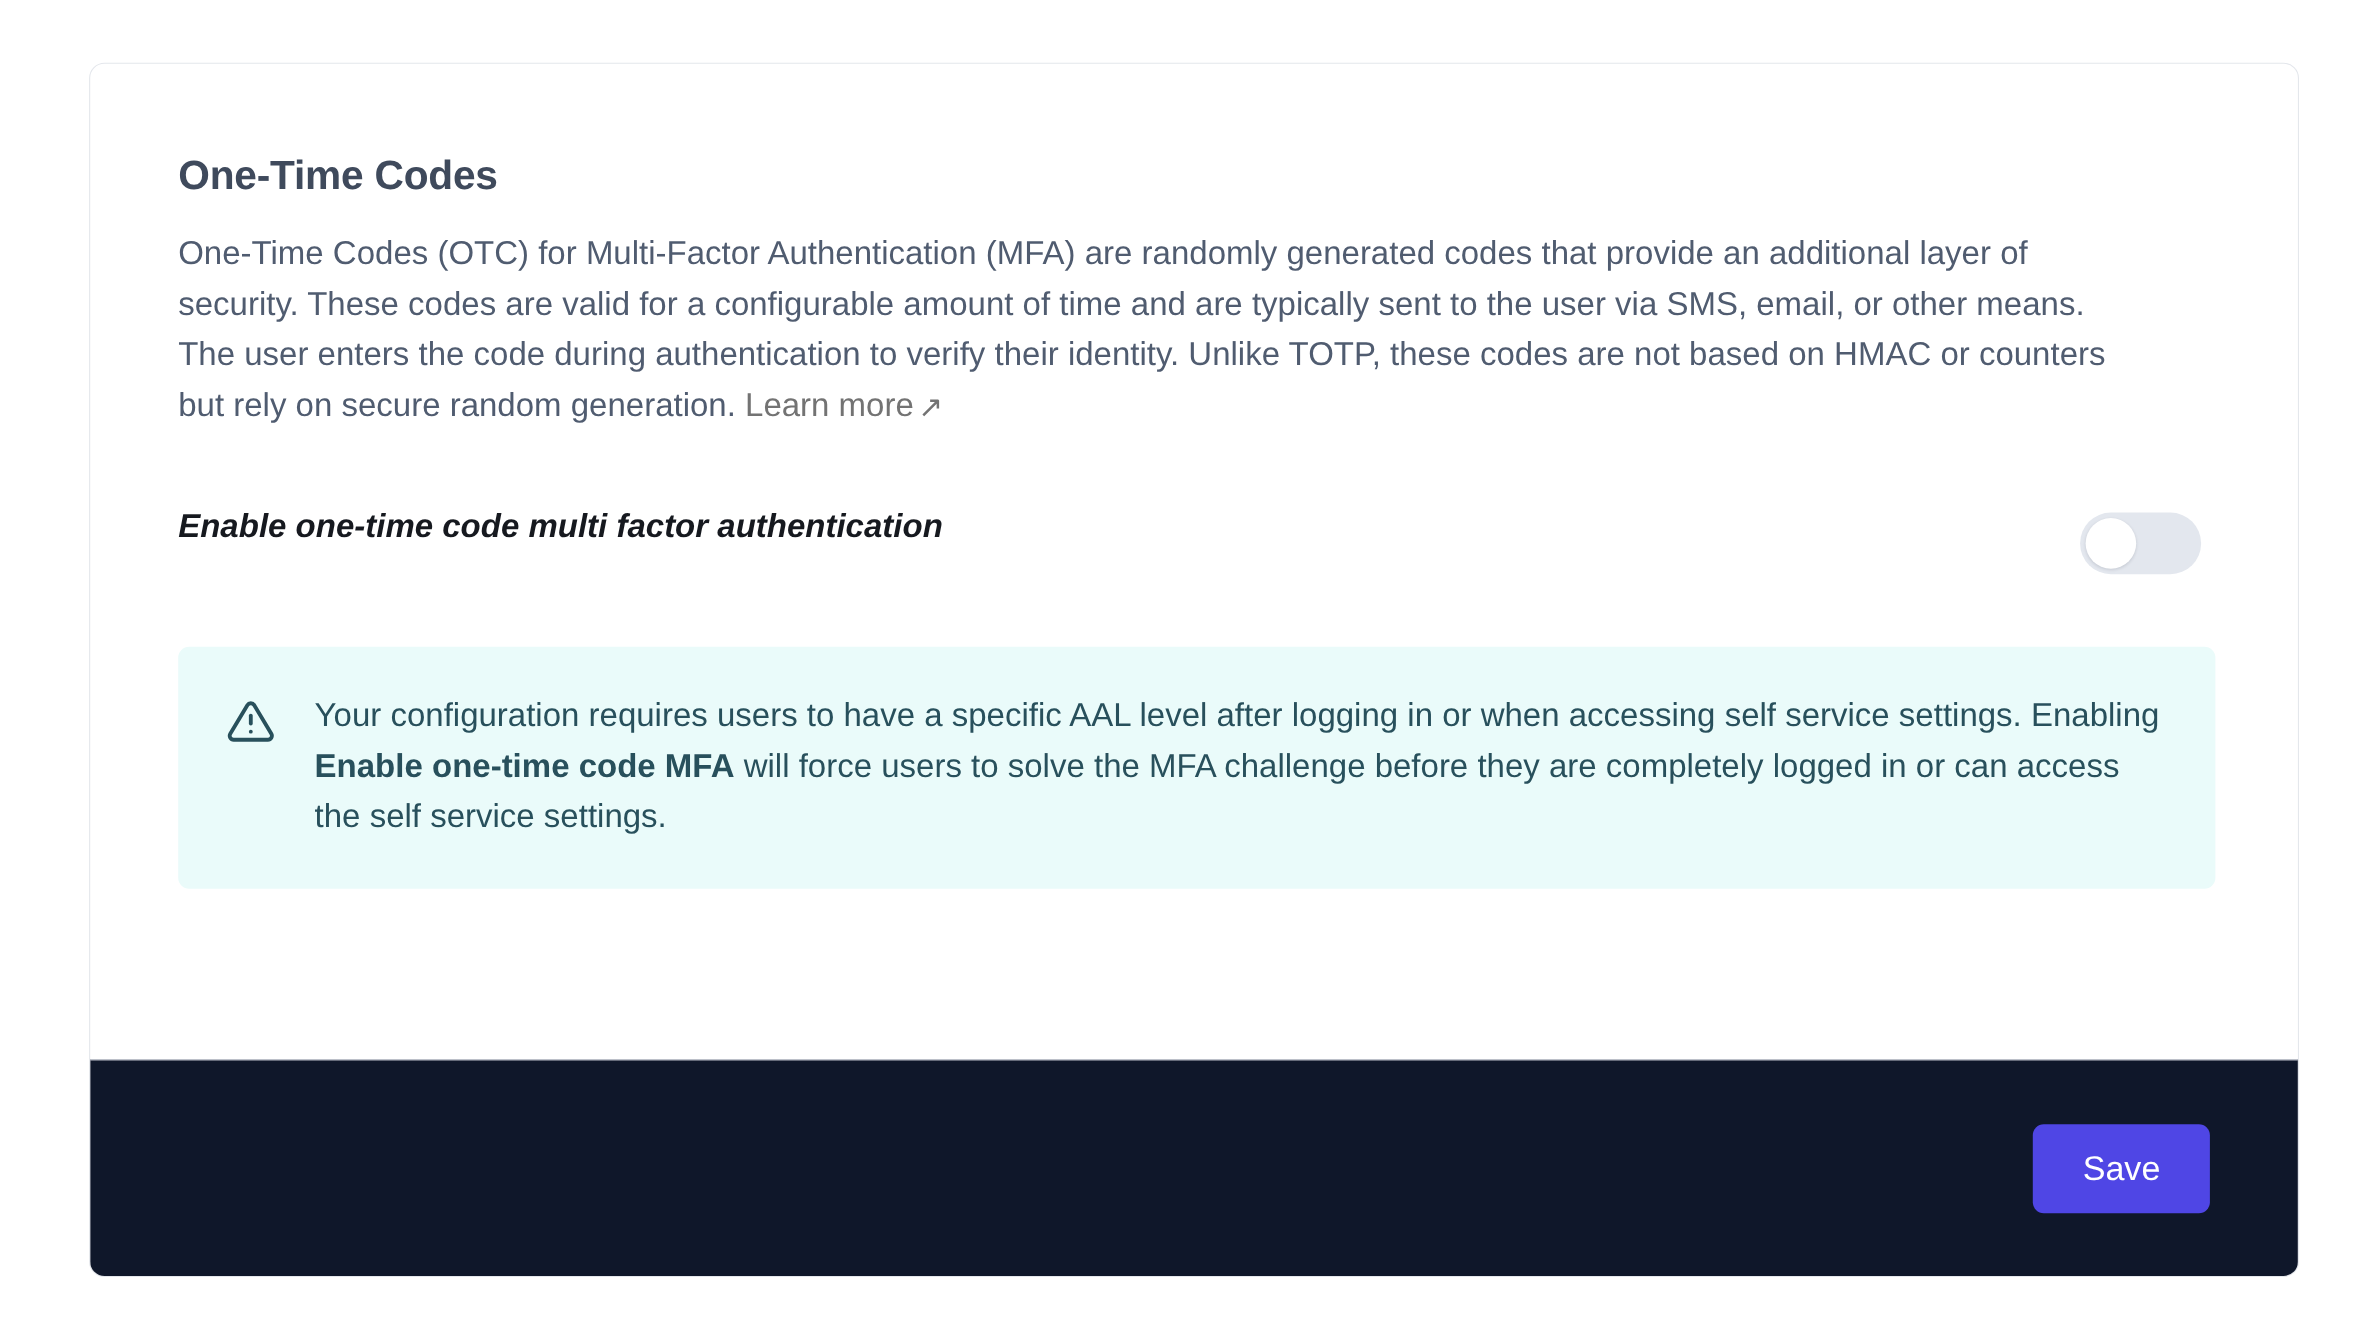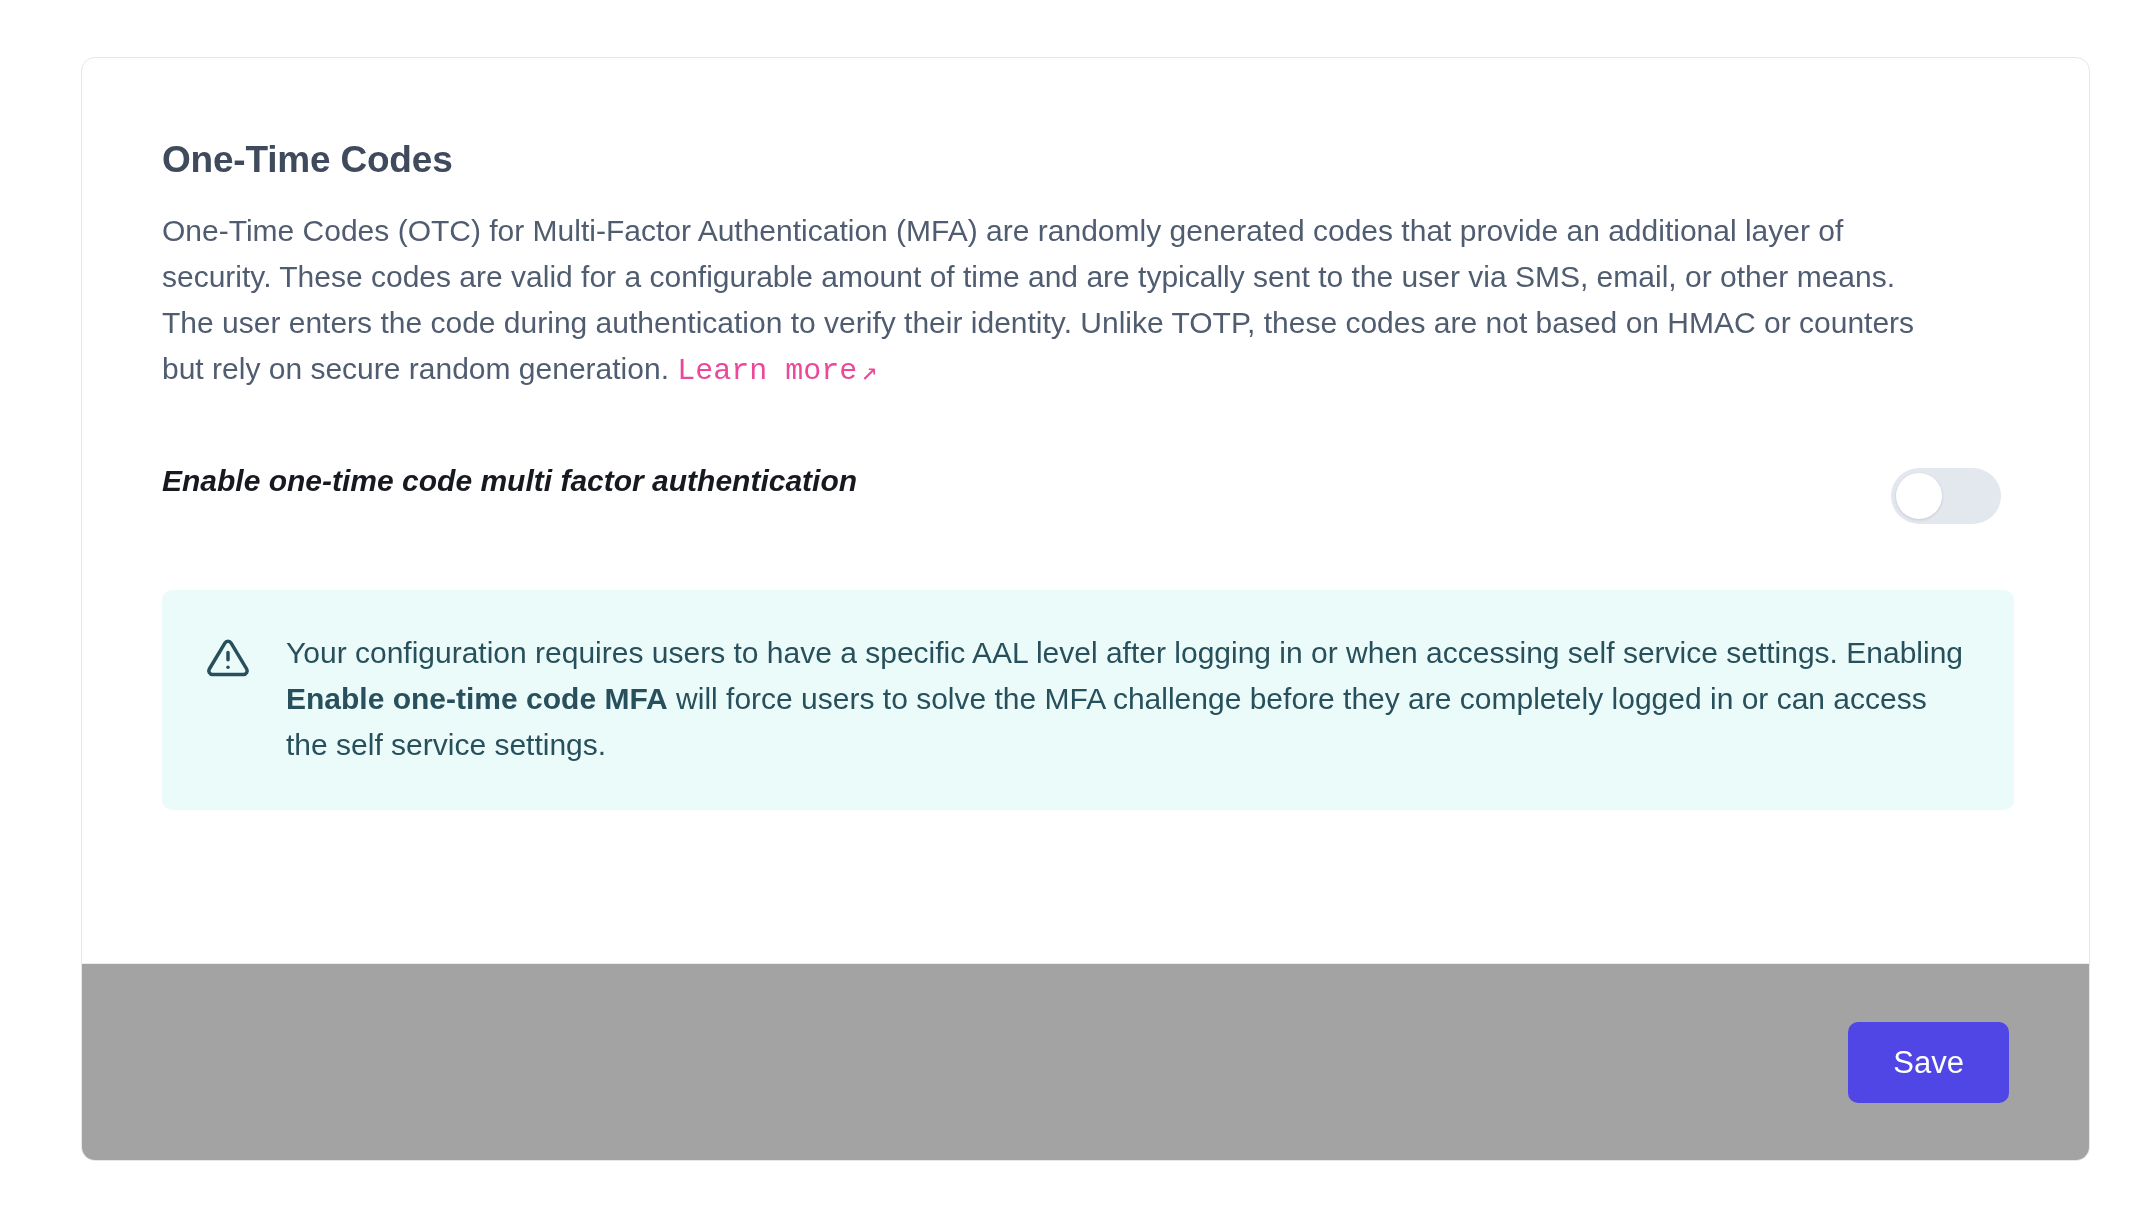--- a/index.html
+++ b/index.html
@@ -55,24 +55,23 @@
   .section-desc {
     margin: 26px 0 0 0;
     width: 1790px;
     font-size: 30px;
     line-height: 46px;
     color: #505c70;
     font-weight: normal;
   }
 
   .learn-more {
-    color: #ec4899;
+    color: #737373;
     text-decoration: none;
     white-space: nowrap;
-    font-family: Liberation Mono, monospace;
   }
   .learn-more .arrow-ne {
     display: inline-block;
     font-size: 27px;
     line-height: 1;
     transform: translateY(1px);
     margin-left: 4px;
   }
 
   
@@ -150,21 +149,21 @@
     font-size: 30px;
     line-height: 46px;
     color: #28505c;
   }
   .callout-text b { font-weight: bold; }
 
   
   .card-footer {
     flex: 0 0 auto;
     height: 197px;
-    background: #a3a3a3;
+    background: #0f172a;
     border-top: 1.5px solid #e9ecf2;
     display: flex;
     align-items: center;
     justify-content: flex-end;
     padding-right: 80px;
   }
 
   .save-button {
     background: #4f46e5;
     color: #ffffff;

